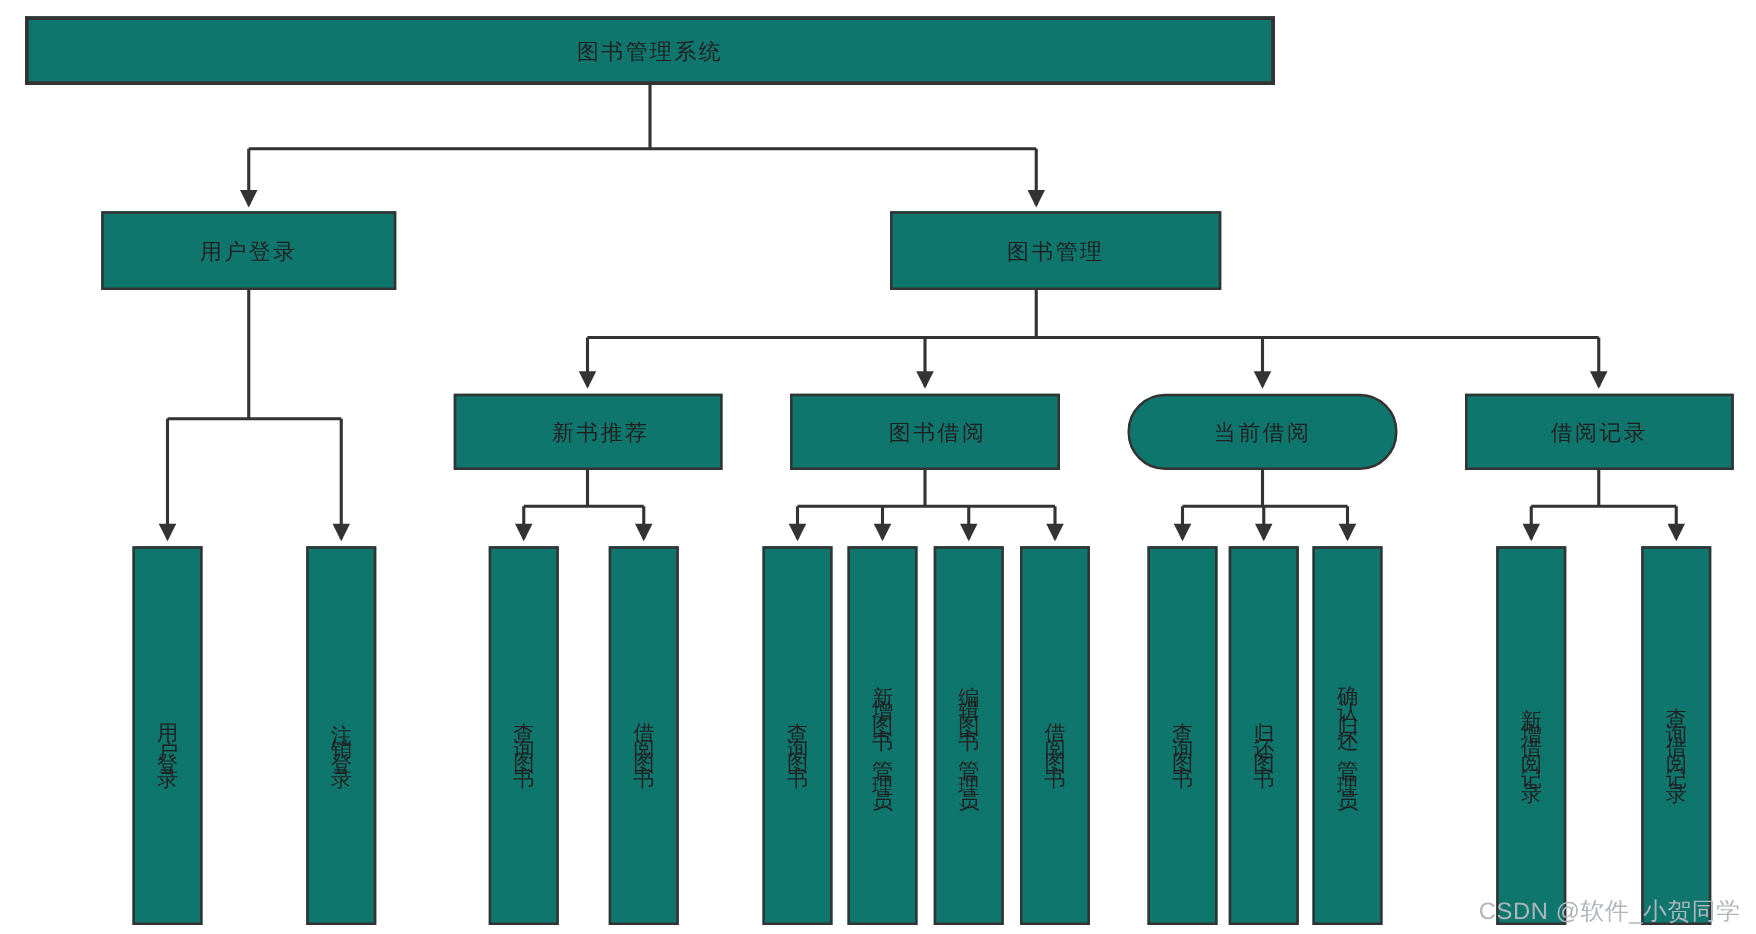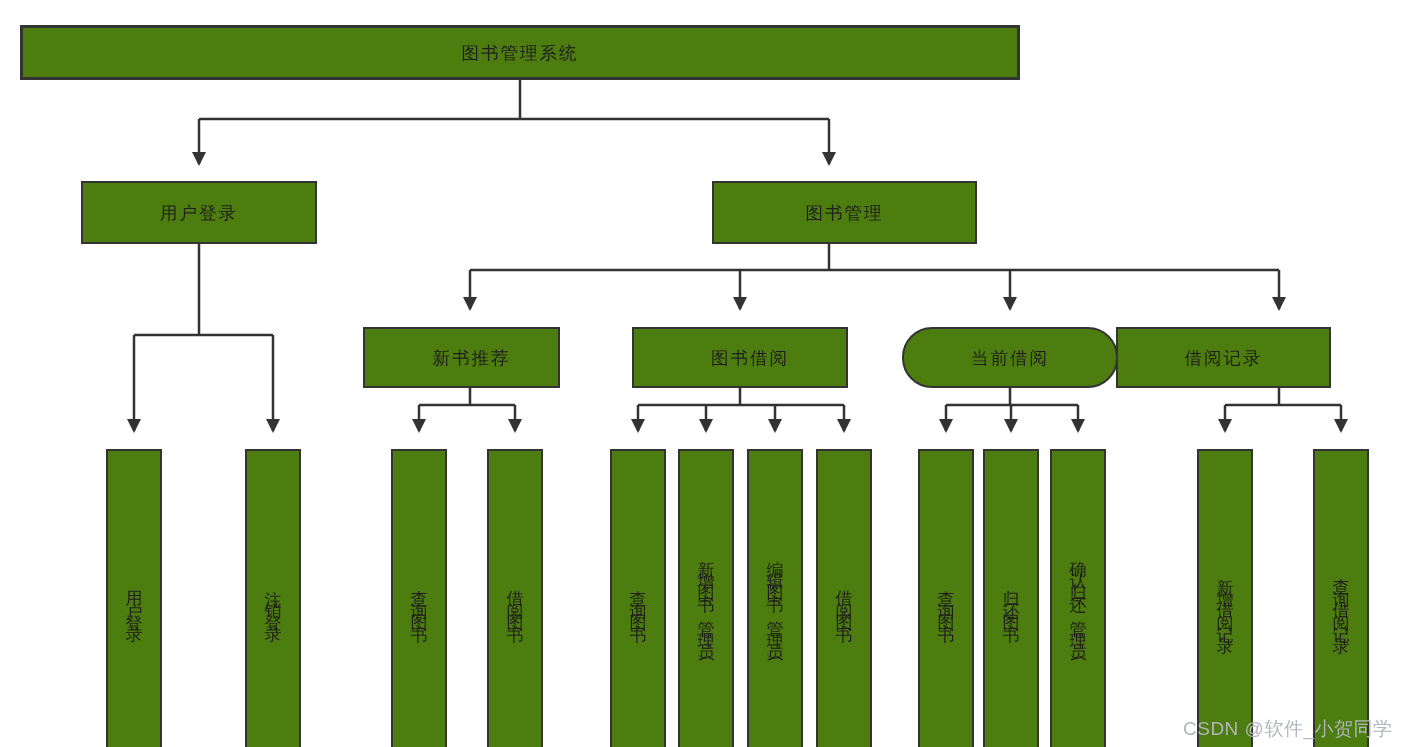--- a/index.html
+++ b/index.html
@@ -10,27 +10,26 @@
     height: 747px;
     background: #ffffff;
     font-family: "Liberation Sans", sans-serif;
     overflow: hidden;
   }
   .connectors { position: absolute; left: 0; top: 0; }
   .box {
     position: absolute;
     box-sizing: border-box;
     border: 2.5px solid #333333;
-    background: #4d7c0f;
+    background: #0f766e;
     display: flex;
     align-items: center;
     justify-content: center;
     color: #1f1f1f;
     z-index: 2;
-    margin-top: 12px;
   }
   .box.root { border-width: 3px; }
   .hlabel {
     font-size: 17.5px;
     letter-spacing: 2px;
     white-space: nowrap;
     color: #1f1f1f;
   }
   .vlabel {
     writing-mode: vertical-rl;
@@ -117,30 +116,30 @@
     <span class="hlabel">图书管理系统</span>
   </div>
 
   <div class="box" style="left:81px; top:169px; width:236px; height:63px;">
     <span class="hlabel">用户登录</span>
   </div>
   <div class="box" style="left:712px; top:169px; width:265px; height:63px;">
     <span class="hlabel">图书管理</span>
   </div>
 
-  <div class="box" style="left:363px; top:315px; width:197px; height:61px;padding-left:20px;">
+  <div class="box" style="left:363px; top:315px; width:215px; height:61px;padding-left:20px;">
     <span class="hlabel">新书推荐</span>
   </div>
   <div class="box" style="left:632px; top:315px; width:216px; height:61px;padding-left:20px;">
     <span class="hlabel">图书借阅</span>
   </div>
   <div class="box" style="left:902px; top:315px; width:216px; height:61px;border-radius:30px;">
     <span class="hlabel">当前借阅</span>
   </div>
-  <div class="box" style="left:1116px; top:315px; width:215px; height:61px;">
+  <div class="box" style="left:1172px; top:315px; width:215px; height:61px;">
     <span class="hlabel">借阅记录</span>
   </div>
 
   <div class="box" style="left:106px; top:437px; width:56px; height:303px;">
     <span class="vlabel">用户登录</span>
   </div>
   <div class="box" style="left:245px; top:437px; width:56px; height:303px;">
     <span class="vlabel">注销登录</span>
   </div>
 

